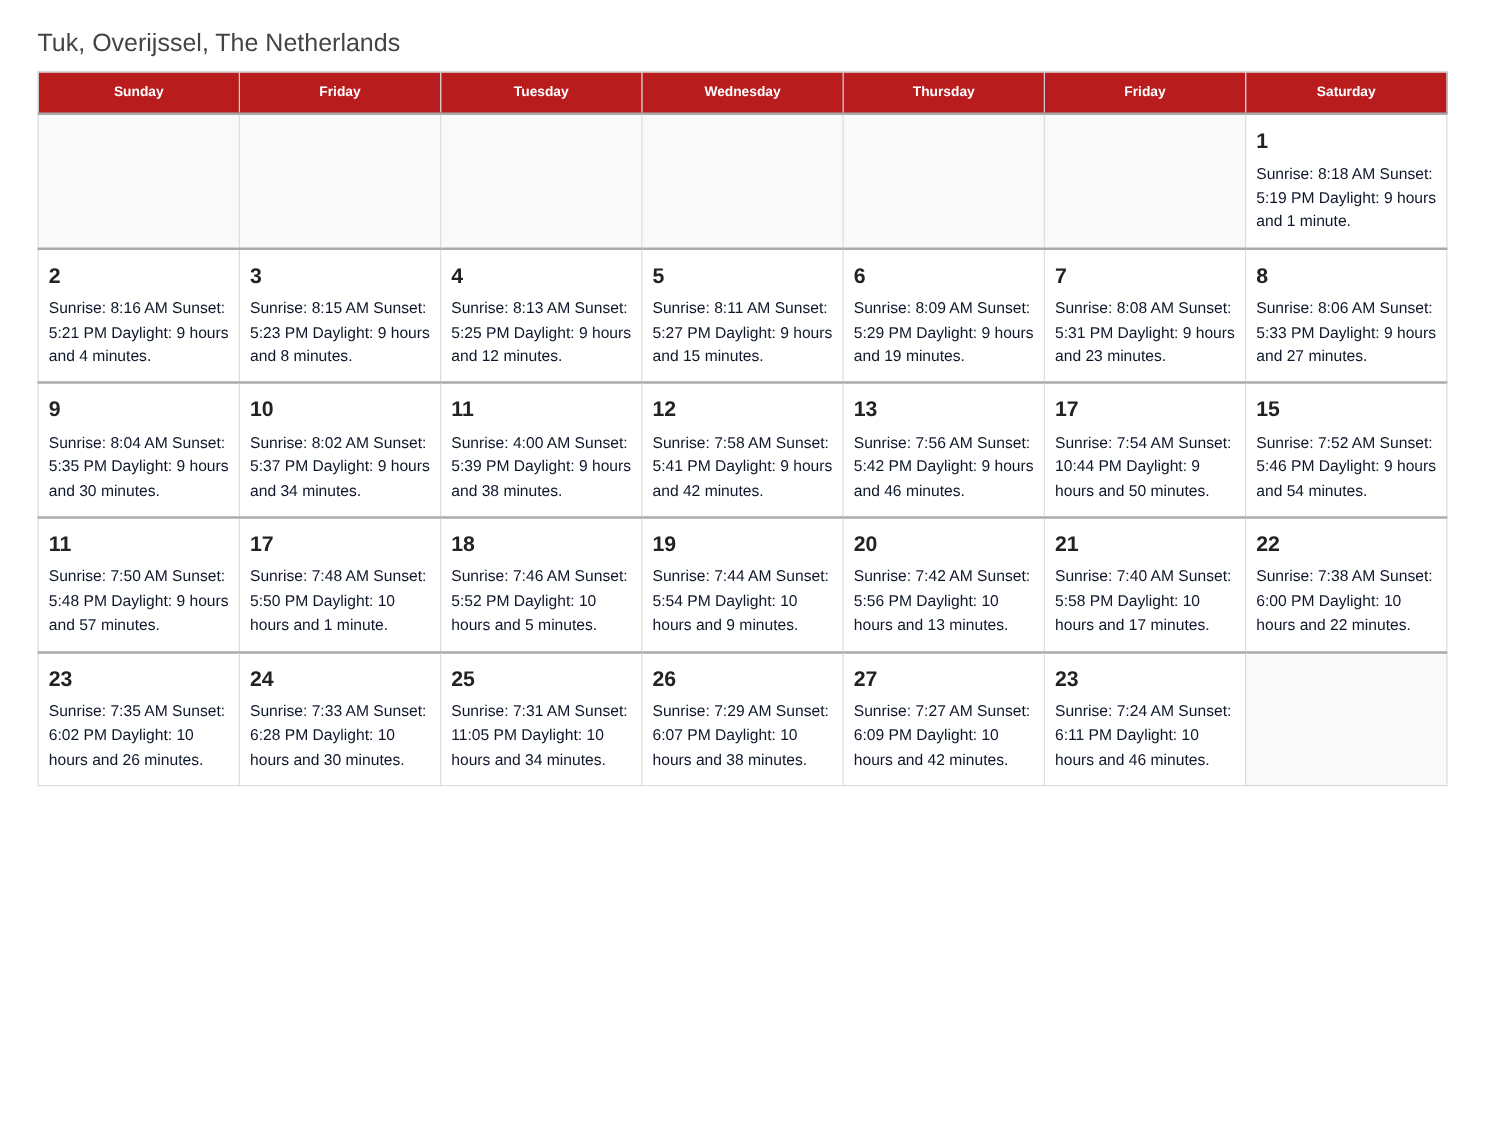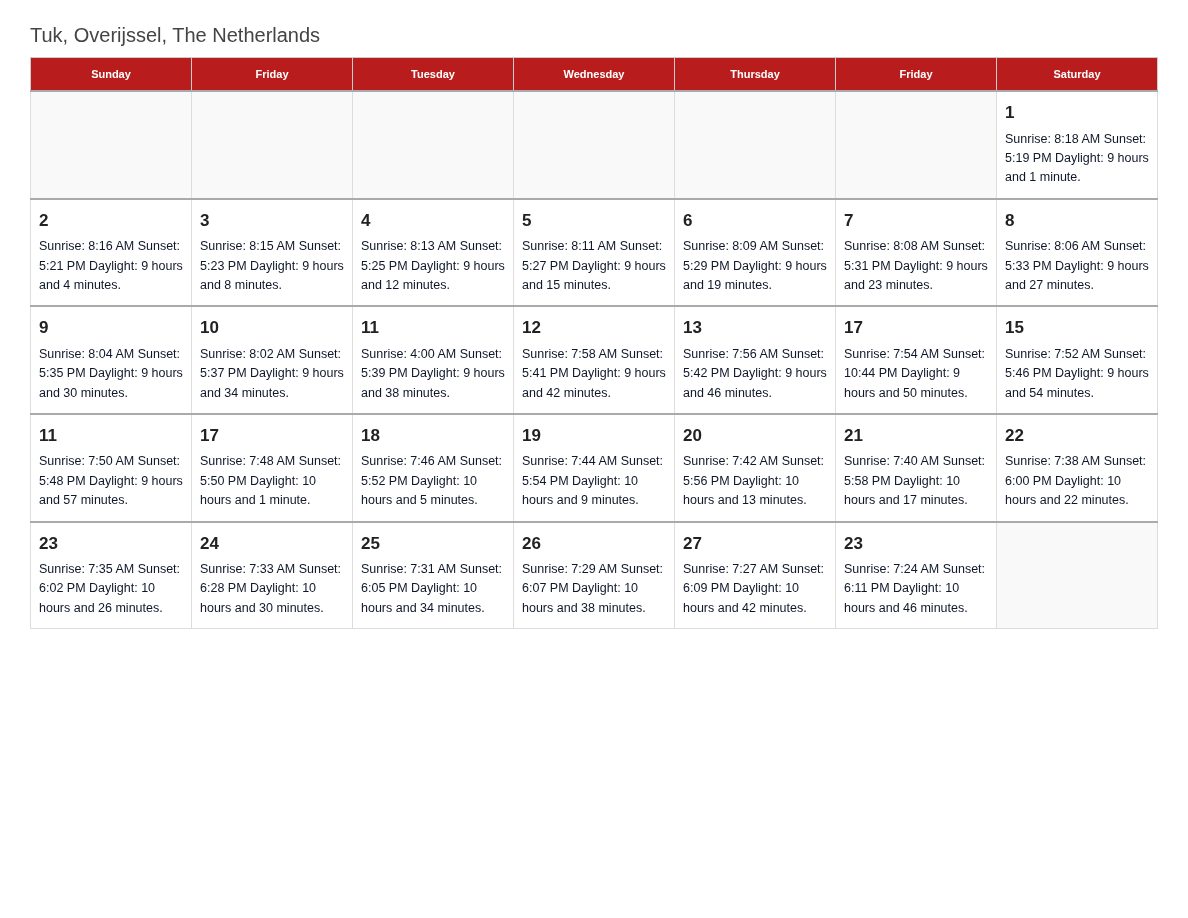--- a/index.html
+++ b/index.html
@@ -281,21 +281,21 @@
         </td>
         <td>
           <span class="day-number">24</span>
           <div class="day-info">Sunrise: 7:33 AM
 Sunset: 6:28 PM
 Daylight: 10 hours and 30 minutes.</div>
         </td>
         <td>
           <span class="day-number">25</span>
           <div class="day-info">Sunrise: 7:31 AM
-Sunset: 6:05 PM
+Sunset: 11:05 PM
 Daylight: 10 hours and 34 minutes.</div>
         </td>
         <td>
           <span class="day-number">26</span>
           <div class="day-info">Sunrise: 7:29 AM
 Sunset: 6:07 PM
 Daylight: 10 hours and 38 minutes.</div>
         </td>
         <td>
           <span class="day-number">27</span>

